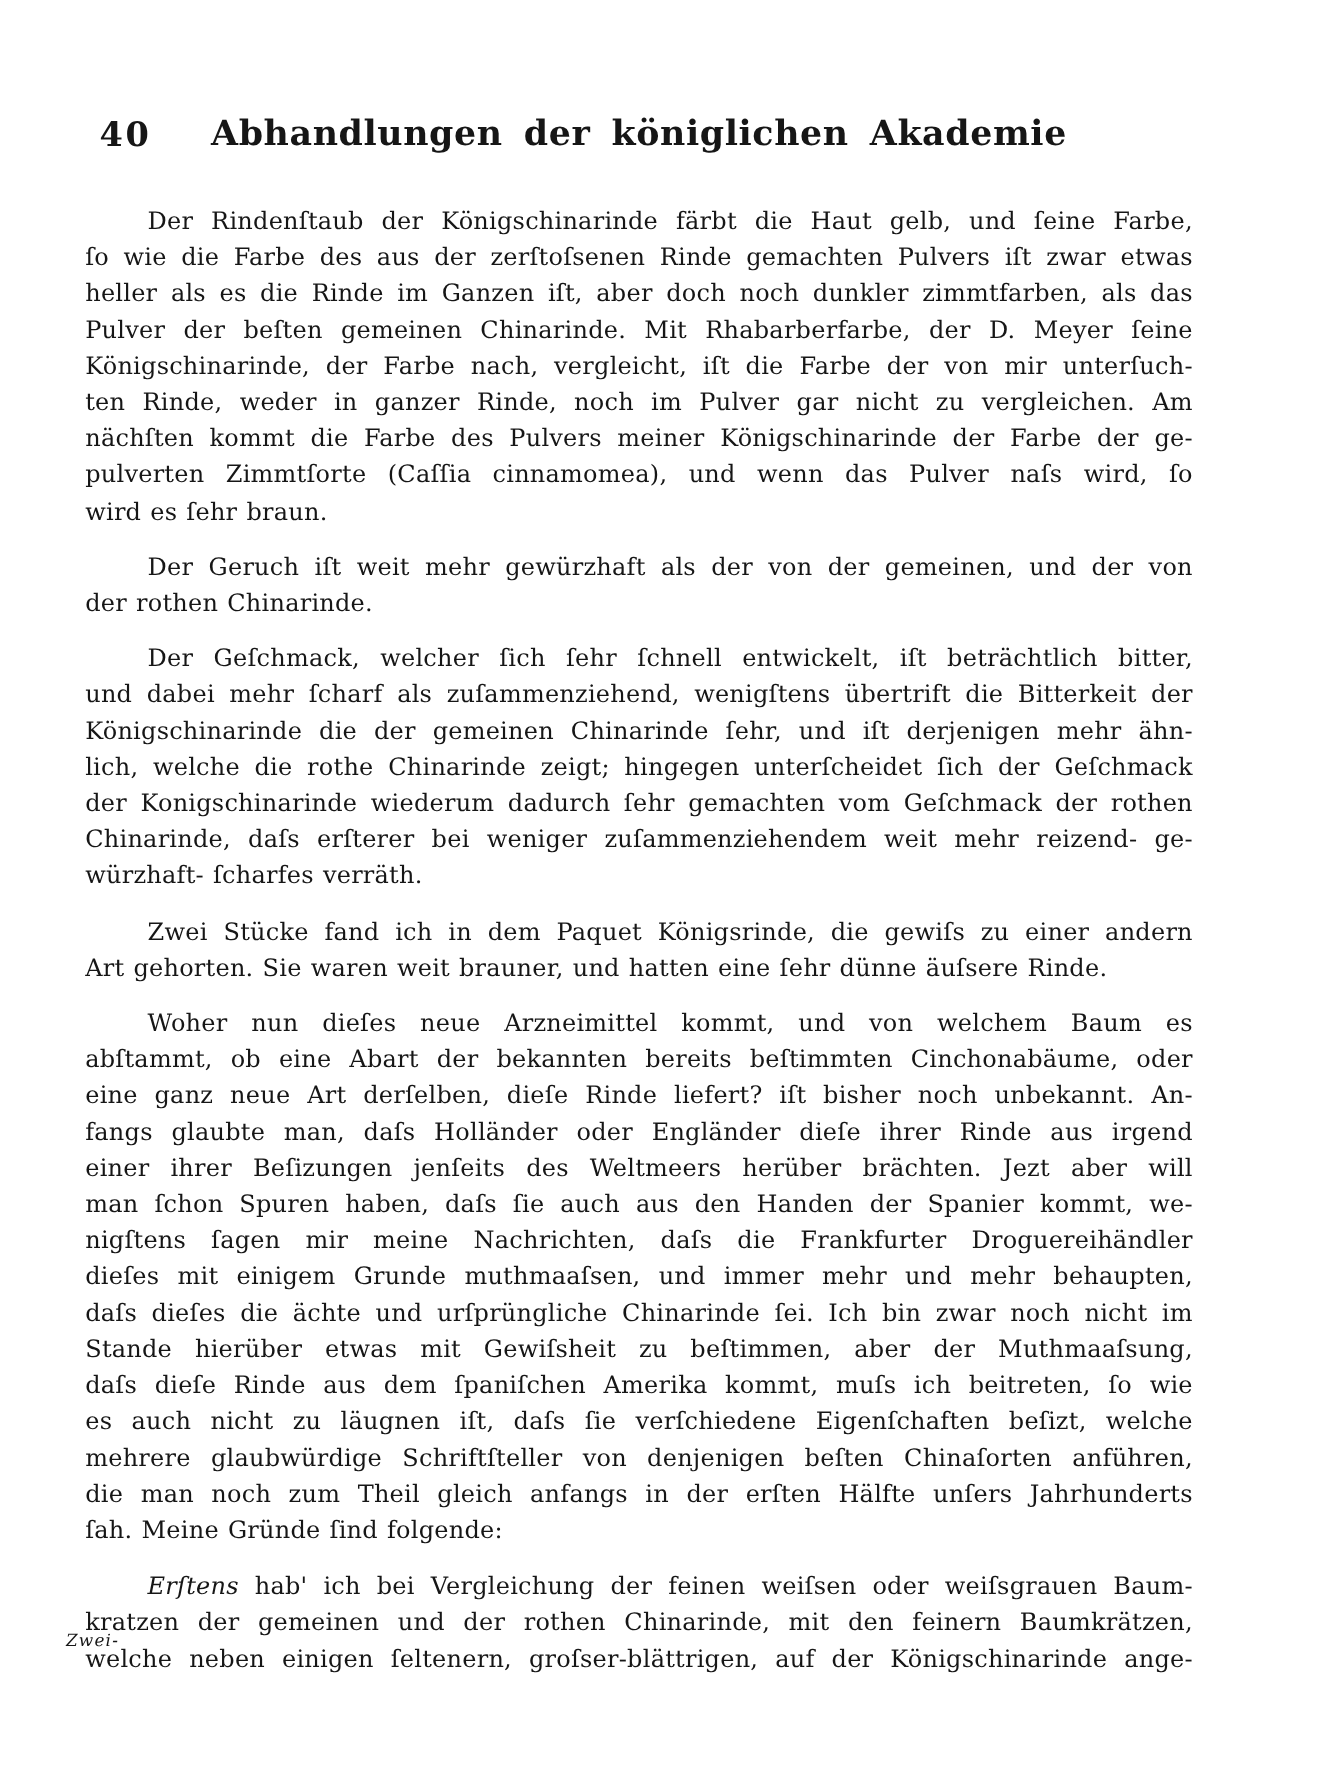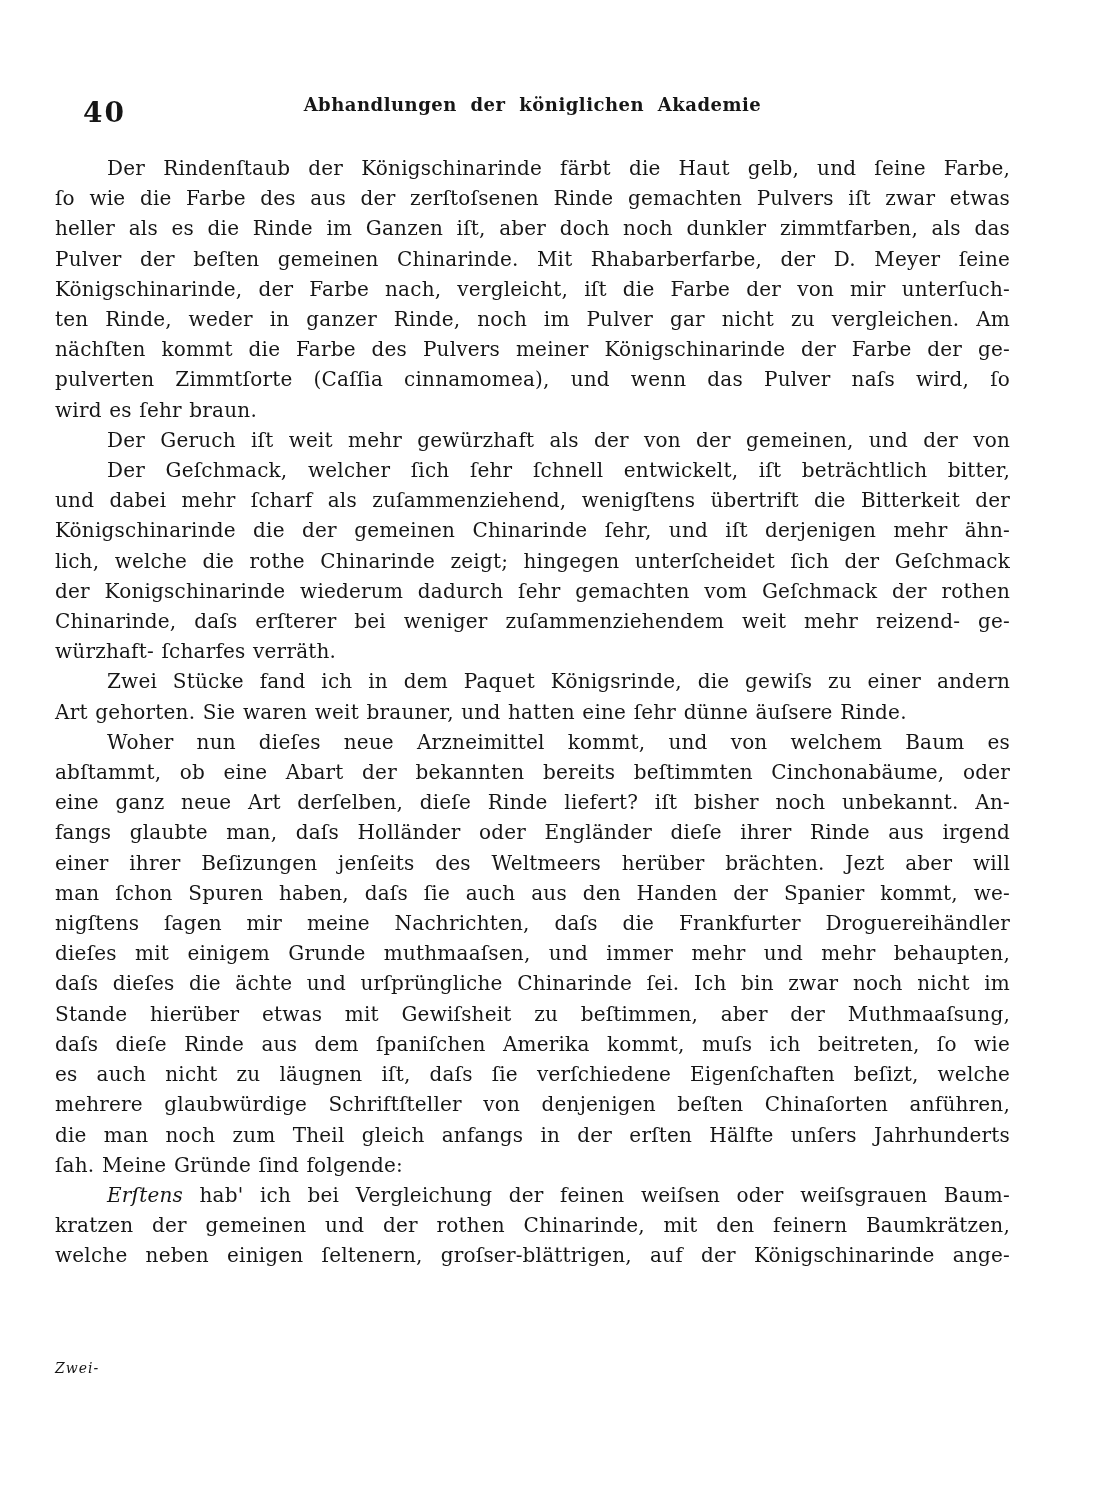--- a/index.html
+++ b/index.html
@@ -33,36 +33,36 @@
     top: 2px;
     font-size: 28px;
     font-weight: bold;
     letter-spacing: 2px;
   }
   .running-title {
     position: absolute;
     left: 0;
     right: 0;
     text-align: center;
-    font-size: 18px;
+    font-size: 29px;
     font-weight: bold;
     word-spacing: 7px;
     letter-spacing: 0.5px;
   }
   .text-block {
     position: absolute;
     top: 153px;
     left: 55px;
     width: 955px;
     font-size: 20px;
     line-height: 30.2px;
     letter-spacing: 0.2px;
   }
   .paragraph {
-    margin: 0;
+    margin: 16px;
   }
   .line {
     text-align: justify;
     text-align-last: justify;
     word-spacing: 1px;
   }
   .line.first {
     text-indent: 52px;
   }
   .line.last {
@@ -99,20 +99,21 @@
         <div class="line">heller als es die Rinde im Ganzen iſt, aber doch noch dunkler zimmtfarben, als das</div>
         <div class="line">Pulver der beſten gemeinen Chinarinde. Mit Rhabarberfarbe, der D. Meyer ſeine</div>
         <div class="line">Königschinarinde, der Farbe nach, vergleicht, iſt die Farbe der von mir unterſuch-</div>
         <div class="line">ten Rinde, weder in ganzer Rinde, noch im Pulver gar nicht zu vergleichen. Am</div>
         <div class="line">nächſten kommt die Farbe des Pulvers meiner Königschinarinde der Farbe der ge-</div>
         <div class="line">pulverten Zimmtſorte (Caſſia cinnamomea), und wenn das Pulver naſs wird, ſo</div>
         <div class="line last">wird es ſehr braun.</div>
       </div>
       <div class="paragraph">
         <div class="line first">Der Geruch iſt weit mehr gewürzhaft als der von der gemeinen, und der von</div>
+        <div class="line last">der rothen Chinarinde.</div>
       </div>
       <div class="paragraph">
         <div class="line first">Der Geſchmack, welcher ſich ſehr ſchnell entwickelt, iſt beträchtlich bitter,</div>
         <div class="line">und dabei mehr ſcharf als zuſammenziehend, wenigſtens übertrift die Bitterkeit der</div>
         <div class="line">Königschinarinde die der gemeinen Chinarinde ſehr, und iſt derjenigen mehr ähn-</div>
         <div class="line">lich, welche die rothe Chinarinde zeigt; hingegen unterſcheidet ſich der Geſchmack</div>
         <div class="line">der Konigschinarinde wiederum dadurch ſehr gemachten vom Geſchmack der rothen</div>
         <div class="line">Chinarinde, daſs erſterer bei weniger zuſammenziehendem weit mehr reizend- ge-</div>
         <div class="line last">würzhaft- ſcharfes verräth.</div>
       </div>

